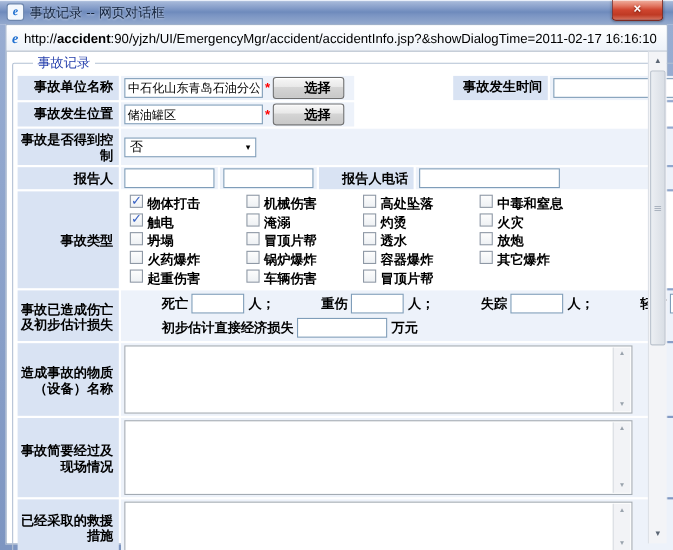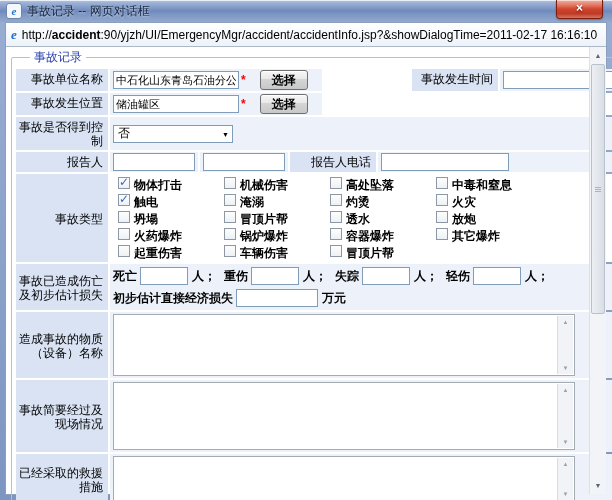--- a/index.html
+++ b/index.html
@@ -60,51 +60,52 @@
   }
   .sb-grip { position:absolute; top:50%; left:3px; right:3px; height:5px; margin-top:-2px;
     background:repeating-linear-gradient(180deg,#aab3bf 0 1px,transparent 1px 2px); }
 
   
   fieldset { border:1px solid #b3c1d4; border-radius:2px; margin:0 2px; padding:3px 4px 2px 4px; }
   legend { color:#2741ad; font-weight:normal; padding:0 4px; margin-left:14px; font-size:12px; }
 
   .frow { display:flex; gap:2px; margin-bottom:2px; align-items:stretch; }
   .lc {
-    flex:0 0 92px; background:#d9e3f3; font-weight:normal; color:#000;
+    flex:0 0 92px; background:#d9e3f3; font-weight:bold; color:#000;
     text-align:right; padding:3px 5px 2px 2px; box-sizing:border-box; line-height:14px;
   }
   .lc.center { display:flex; flex-direction:column; justify-content:center; }
   .cc { background:#edf2fa; padding:1px 3px; box-sizing:border-box; display:flex; align-items:center; }
   .white { background:#fff; }
   .grow { flex:1; }
 
   .txt { height:16px; border:1px solid #7f9db9; font-size:11px; padding:0 2px; background:#fff; font-family:inherit; }
   .req { color:#f00; font-weight:bold; margin:0 2px; }
   .btn {
-    width:46px; height:18px; margin-left:12px; cursor:pointer;
+    width:46px; height:18px; cursor:pointer;
     background:linear-gradient(180deg,#f7f7f7,#e8e8e8 45%,#d5d5d5 46%,#c8c8c8);
     border:1px solid #707070; border-radius:3px;
     font-size:12px; font-weight:bold; color:#000;
     display:flex; align-items:center; justify-content:center;
     box-shadow:inset 0 1px 0 #fff;
+    padding-left:17px;
   }
   .sel { height:18px; background:#fff; border:1px solid #7f9db9; display:flex; align-items:center; padding:0 16px 0 4px; position:relative; box-sizing:border-box; cursor:pointer; }
   .sel .arr { position:absolute; right:3px; top:5px; font-size:7px; color:#000; }
 
   
   .cbgrid { display:grid; grid-template-columns:repeat(4,106px); row-gap:3px; padding:3px 0 3px 8px; align-content:start; }
   .cbitem { display:flex; align-items:flex-start; gap:4px; height:14px; }
   .cb { width:12px; height:12px; background:linear-gradient(180deg,#fdfdfd,#eef1f4); border:1px solid #8e98a5; box-sizing:border-box; position:relative; flex:0 0 12px; cursor:pointer; }
   .cb.checked::after { content:"\2713"; position:absolute; left:0px; top:-3px; color:#3a63c4; font-weight:bold; font-size:12px; }
   .cblabel { font-weight:bold; white-space:nowrap; }
 
   
   .casline { display:flex; align-items:center; height:22px; }
-  .casline .inlab { font-weight:bold; margin-right:3px; white-space:nowrap; }
+  .casline .inlab { font-weight:bold; margin-right:3px; white-space:nowrap;margin-left:34px; }
   .casline .unit { font-weight:bold; margin:0 8px 0 4px; white-space:nowrap; }
 
   
   .ta { background:#fff; border:1px solid #a3abb3; position:relative; width:462px; box-sizing:border-box; cursor:text; }
   .ta-sb { position:absolute; top:1px; right:1px; bottom:1px; width:15px; background:#f2f3f6; border-left:1px solid #d9dde2; }
   .ta-sb .a { position:absolute; left:0; right:0; text-align:center; font-size:6px; color:#9aa3ad; }
   .ta-sb .a.up { top:3px; } .ta-sb .a.dn { bottom:3px; }
 </style>
 </head>
 <body>

